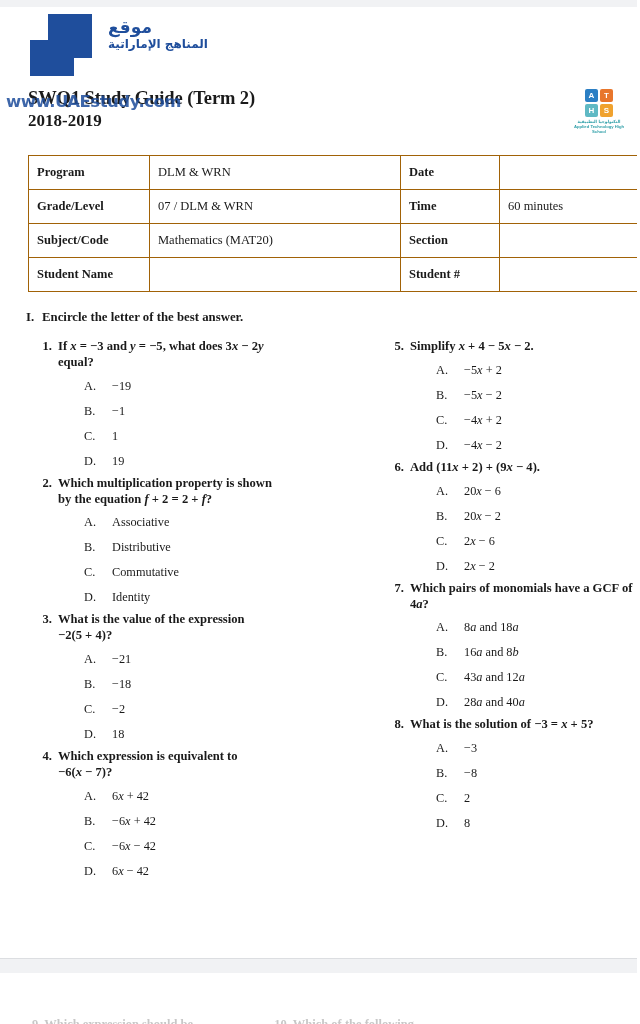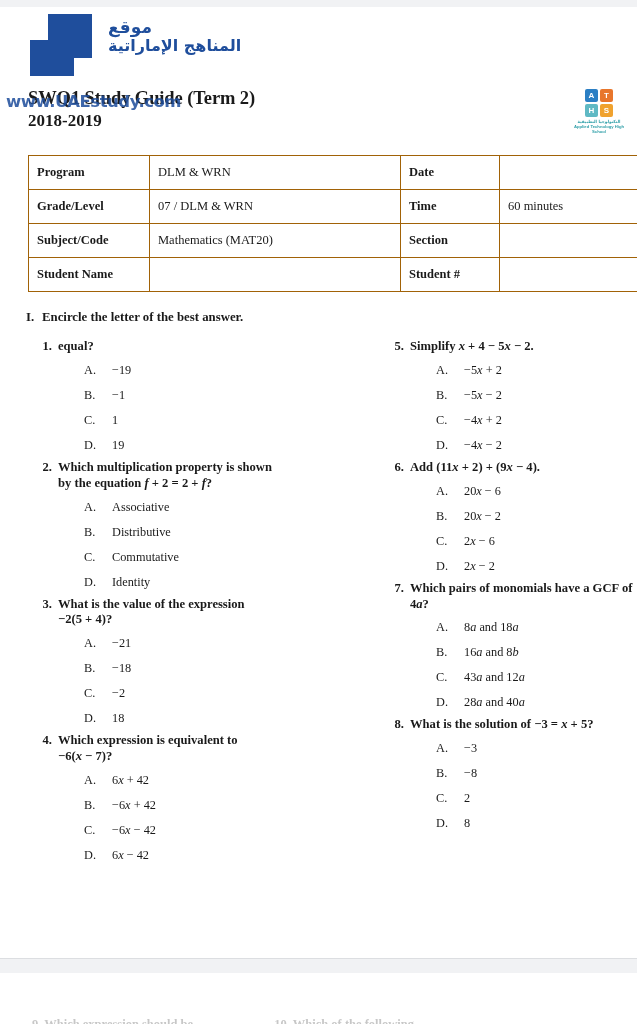--- a/index.html
+++ b/index.html
@@ -75,21 +75,21 @@
     top: 10px;
     width: 260px;
     text-align: left;
     direction: rtl;
     color: #1f4e9c;
     font-family: "DejaVu Sans", sans-serif;
     font-weight: bold;
     line-height: 1.18;
   }
   .wm-ar1 { font-size: 17px; }
-  .wm-ar2 { font-size: 16px; }
+  .wm-ar2 { font-size: 12px; }
 
   .title-block {
     position: absolute;
     left: 28px;
     top: 82px;
     width: 420px;
   }
   .doc-title {
     font-size: 18.5px;
     font-weight: bold;
@@ -361,20 +361,21 @@
     </table>
 
     <div class="instruction">
       <span class="rn">I.</span><span>Encircle the letter of the best answer.</span>
     </div>
 
     <div class="col col-left">
 
       <div class="q">
         <span class="q-num">1.</span>
+        <div class="q-text"><span>If </span><span class="v">x</span><span> = −3 and </span><span class="v">y</span><span> = −5, what does 3</span><span class="v">x</span><span> − 2</span><span class="v">y</span></div>
         <div class="q-text">equal?</div>
         <div class="choices">
           <div class="choice"><span class="ltr">A.</span><span class="val">−19</span></div>
           <div class="choice"><span class="ltr">B.</span><span class="val">−1</span></div>
           <div class="choice"><span class="ltr">C.</span><span class="val">1</span></div>
           <div class="choice"><span class="ltr">D.</span><span class="val">19</span></div>
         </div>
       </div>
 
       <div class="q">

